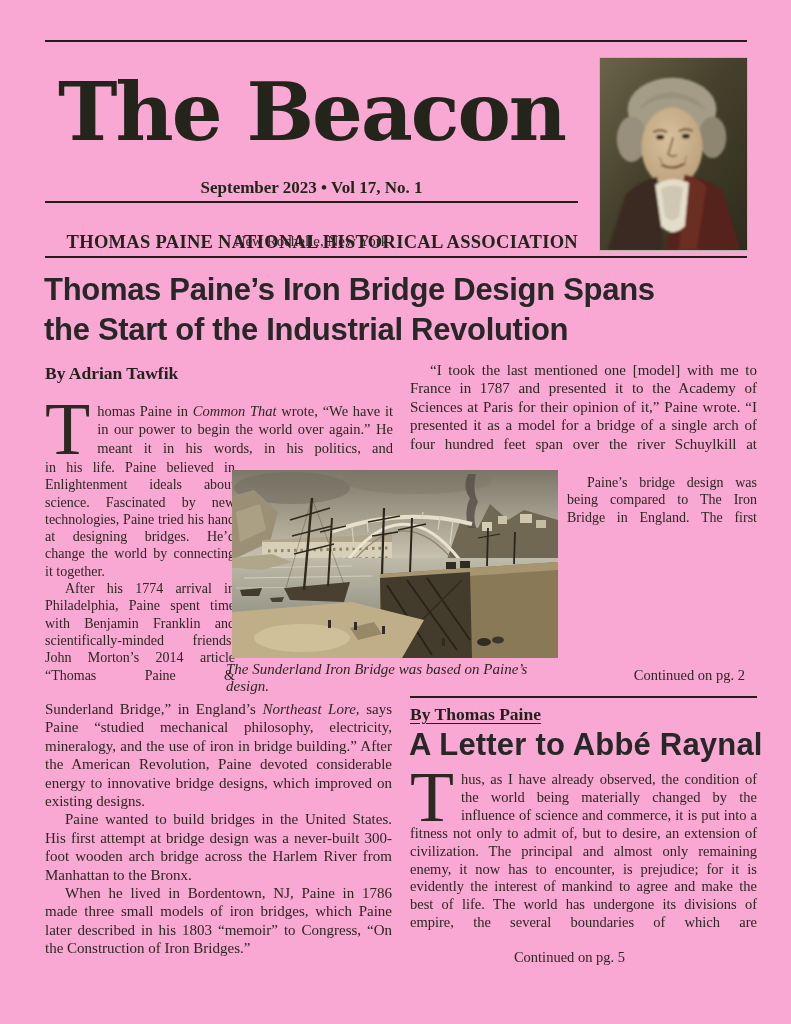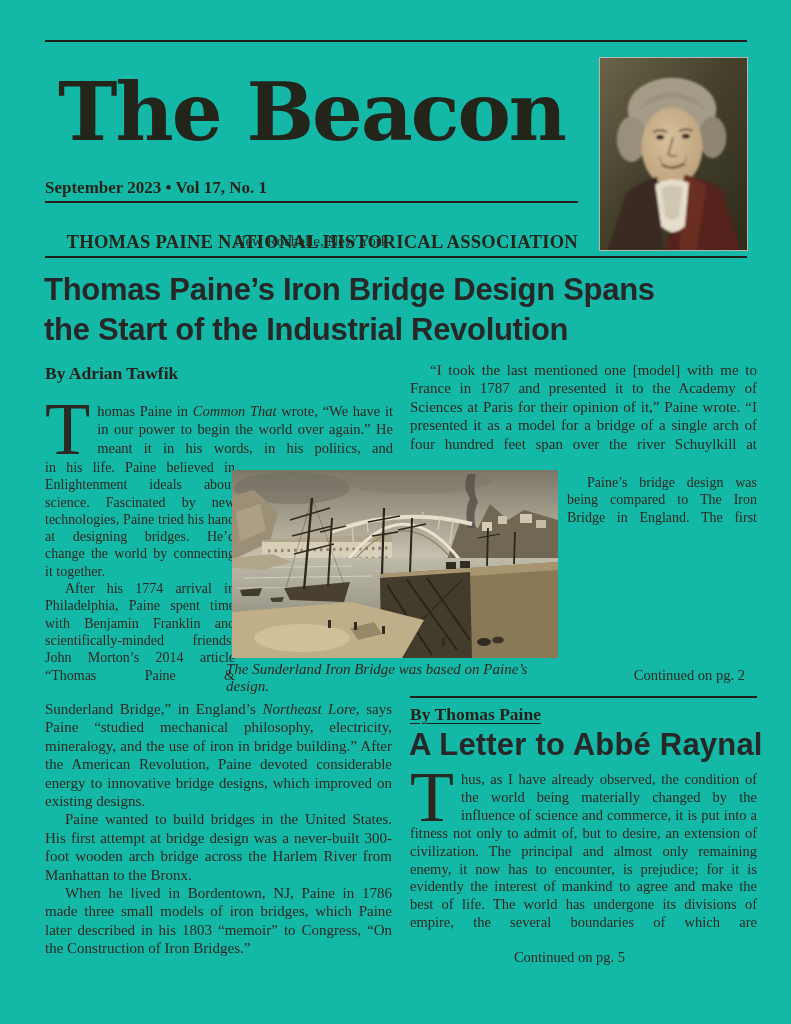--- a/index.html
+++ b/index.html
@@ -1,29 +1,29 @@
 <!DOCTYPE html>
 <html lang="en"><head>
 <meta charset="utf-8">
 <style>
   html,body{margin:0;padding:0;background:#ffffff;}
-  .page{position:relative;width:791px;height:1024px;background:#14b8a6;
+  .page{position:relative;width:791px;height:1024px;background:#f9a8d4;
         font-family:"Liberation Serif",serif;color:#2b2721;overflow:hidden;}
 
   .rule{position:absolute;background:#211f18;}
   .rule-top{left:45px;top:40px;width:702px;height:2px;}
   .rule-mid{left:45px;top:201px;width:533px;height:2px;}
   .rule-full{left:45px;top:256px;width:702px;height:2px;}
   .rule2{left:410px;top:696px;width:347px;height:2px;}
 
   .masthead{position:absolute;left:45px;top:50px;width:533px;height:124px;margin:0;
     display:flex;align-items:center;justify-content:center;
     font-family:"DejaVu Serif",serif;font-weight:700;font-size:80px;letter-spacing:-2px;
     color:#23251b;white-space:nowrap;}
-  .dateline{position:absolute;left:45px;top:178px;width:533px;
+  .dateline{position:absolute;left:45px;top:178px;width:533px;text-align:center;
     font-weight:700;font-size:17px;color:#23251b;}
   .org{position:absolute;left:45px;top:200px;width:533px;text-align:right;
     font-weight:700;font-size:18.5px;letter-spacing:.3px;color:#23251b;margin-top:32px;}
   .city{position:absolute;left:45px;top:233px;width:533px;text-align:center;
     font-size:15px;color:#2b2721;}
 
   .portrait{position:absolute;left:599px;top:57px;width:149px;height:194px;margin:0;
     border:1px solid #b8b5ab;box-sizing:border-box;}
   .portrait svg{display:block;width:100%;height:100%;}
 

